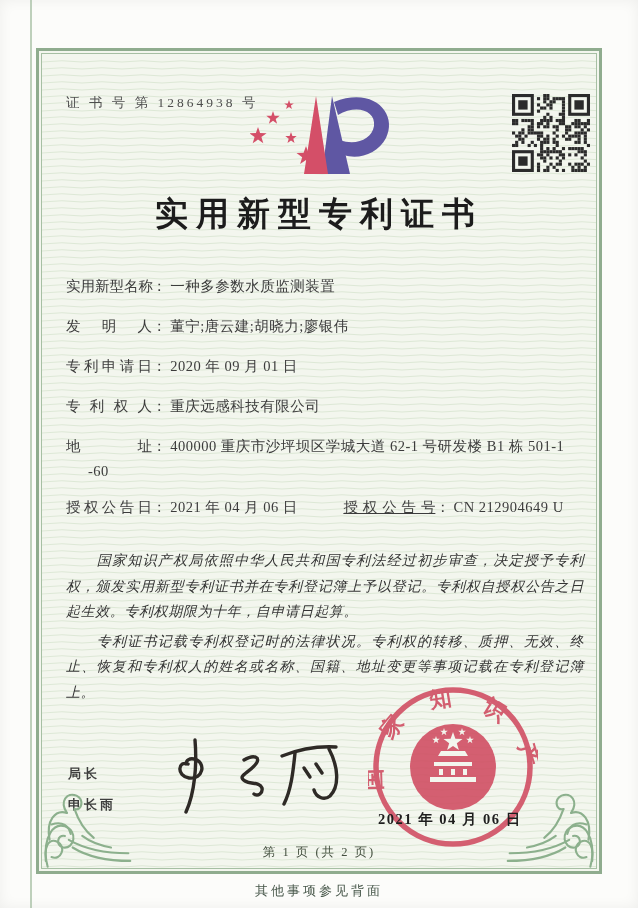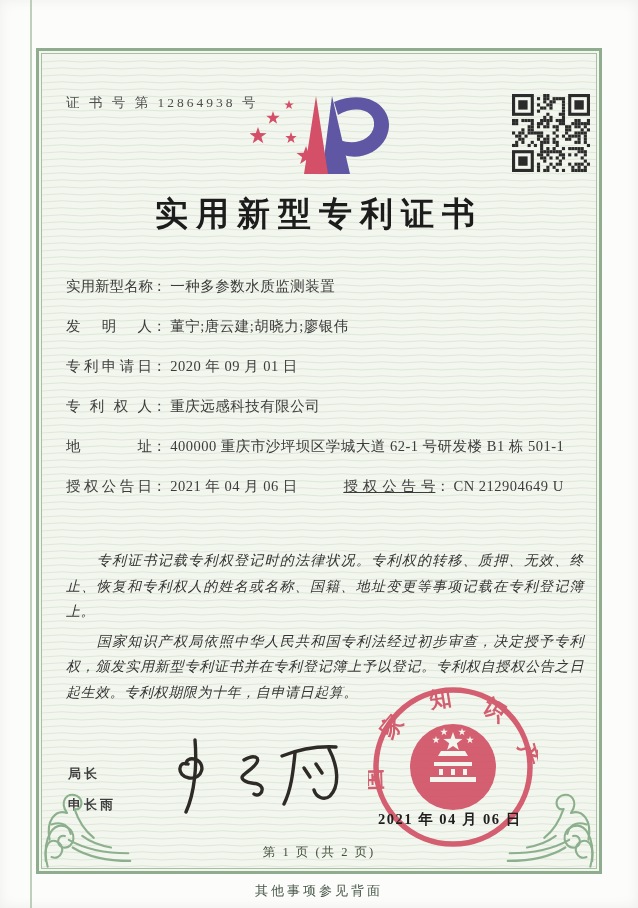--- a/index.html
+++ b/index.html
@@ -305,35 +305,36 @@
             <span class="fvalue">2020 年 09 月 01 日</span>
           </div>
           <div class="field-row">
             <span class="flabel">专利权人</span><span>：</span>
             <span class="fvalue">重庆远感科技有限公司</span>
           </div>
           <div class="field-row">
             <span class="flabel">地址</span><span>：</span>
             <span class="fvalue">400000 重庆市沙坪坝区学城大道 62-1 号研发楼 B1 栋 501-1</span>
           </div>
+          <div class="addr-line2">-60</div>
           <div class="field-row">
             <span>
               <span class="flabel">授权公告日</span><span>：</span>
               <span class="fvalue">2021 年 04 月 06 日</span>
             </span>
             <span class="pair2">
               <span class="flabel">授权公告号</span><span>：</span>
               <span class="fvalue">CN 212904649 U</span>
             </span>
           </div>
         </div>
 
         <div class="paras">
+          <p>国家知识产权局依照中华人民共和国专利法经过初步审查，决定授予专利权，颁发实用新型专利证书并在专利登记簿上予以登记。专利权自授权公告之日起生效。专利权期限为十年，自申请日起算。</p>
           <p>专利证书记载专利权登记时的法律状况。专利权的转移、质押、无效、终止、恢复和专利权人的姓名或名称、国籍、地址变更等事项记载在专利登记簿上。</p>
-          <p>国家知识产权局依照中华人民共和国专利法经过初步审查，决定授予专利权，颁发实用新型专利证书并在专利登记簿上予以登记。专利权自授权公告之日起生效。专利权期限为十年，自申请日起算。</p>
         </div>
 
         <div class="officer">
           <div>局长</div>
           <div>申长雨</div>
         </div>
 
         <svg class="signature" viewBox="0 0 210 90">
           <g stroke="#2e2a26" stroke-width="3.4" fill="none" stroke-linecap="round" stroke-linejoin="round">
             <path d="M24 34 C14 30 12 46 25 48 C39 50 43 32 30 29 C26 28 22 30 22 34"></path>

